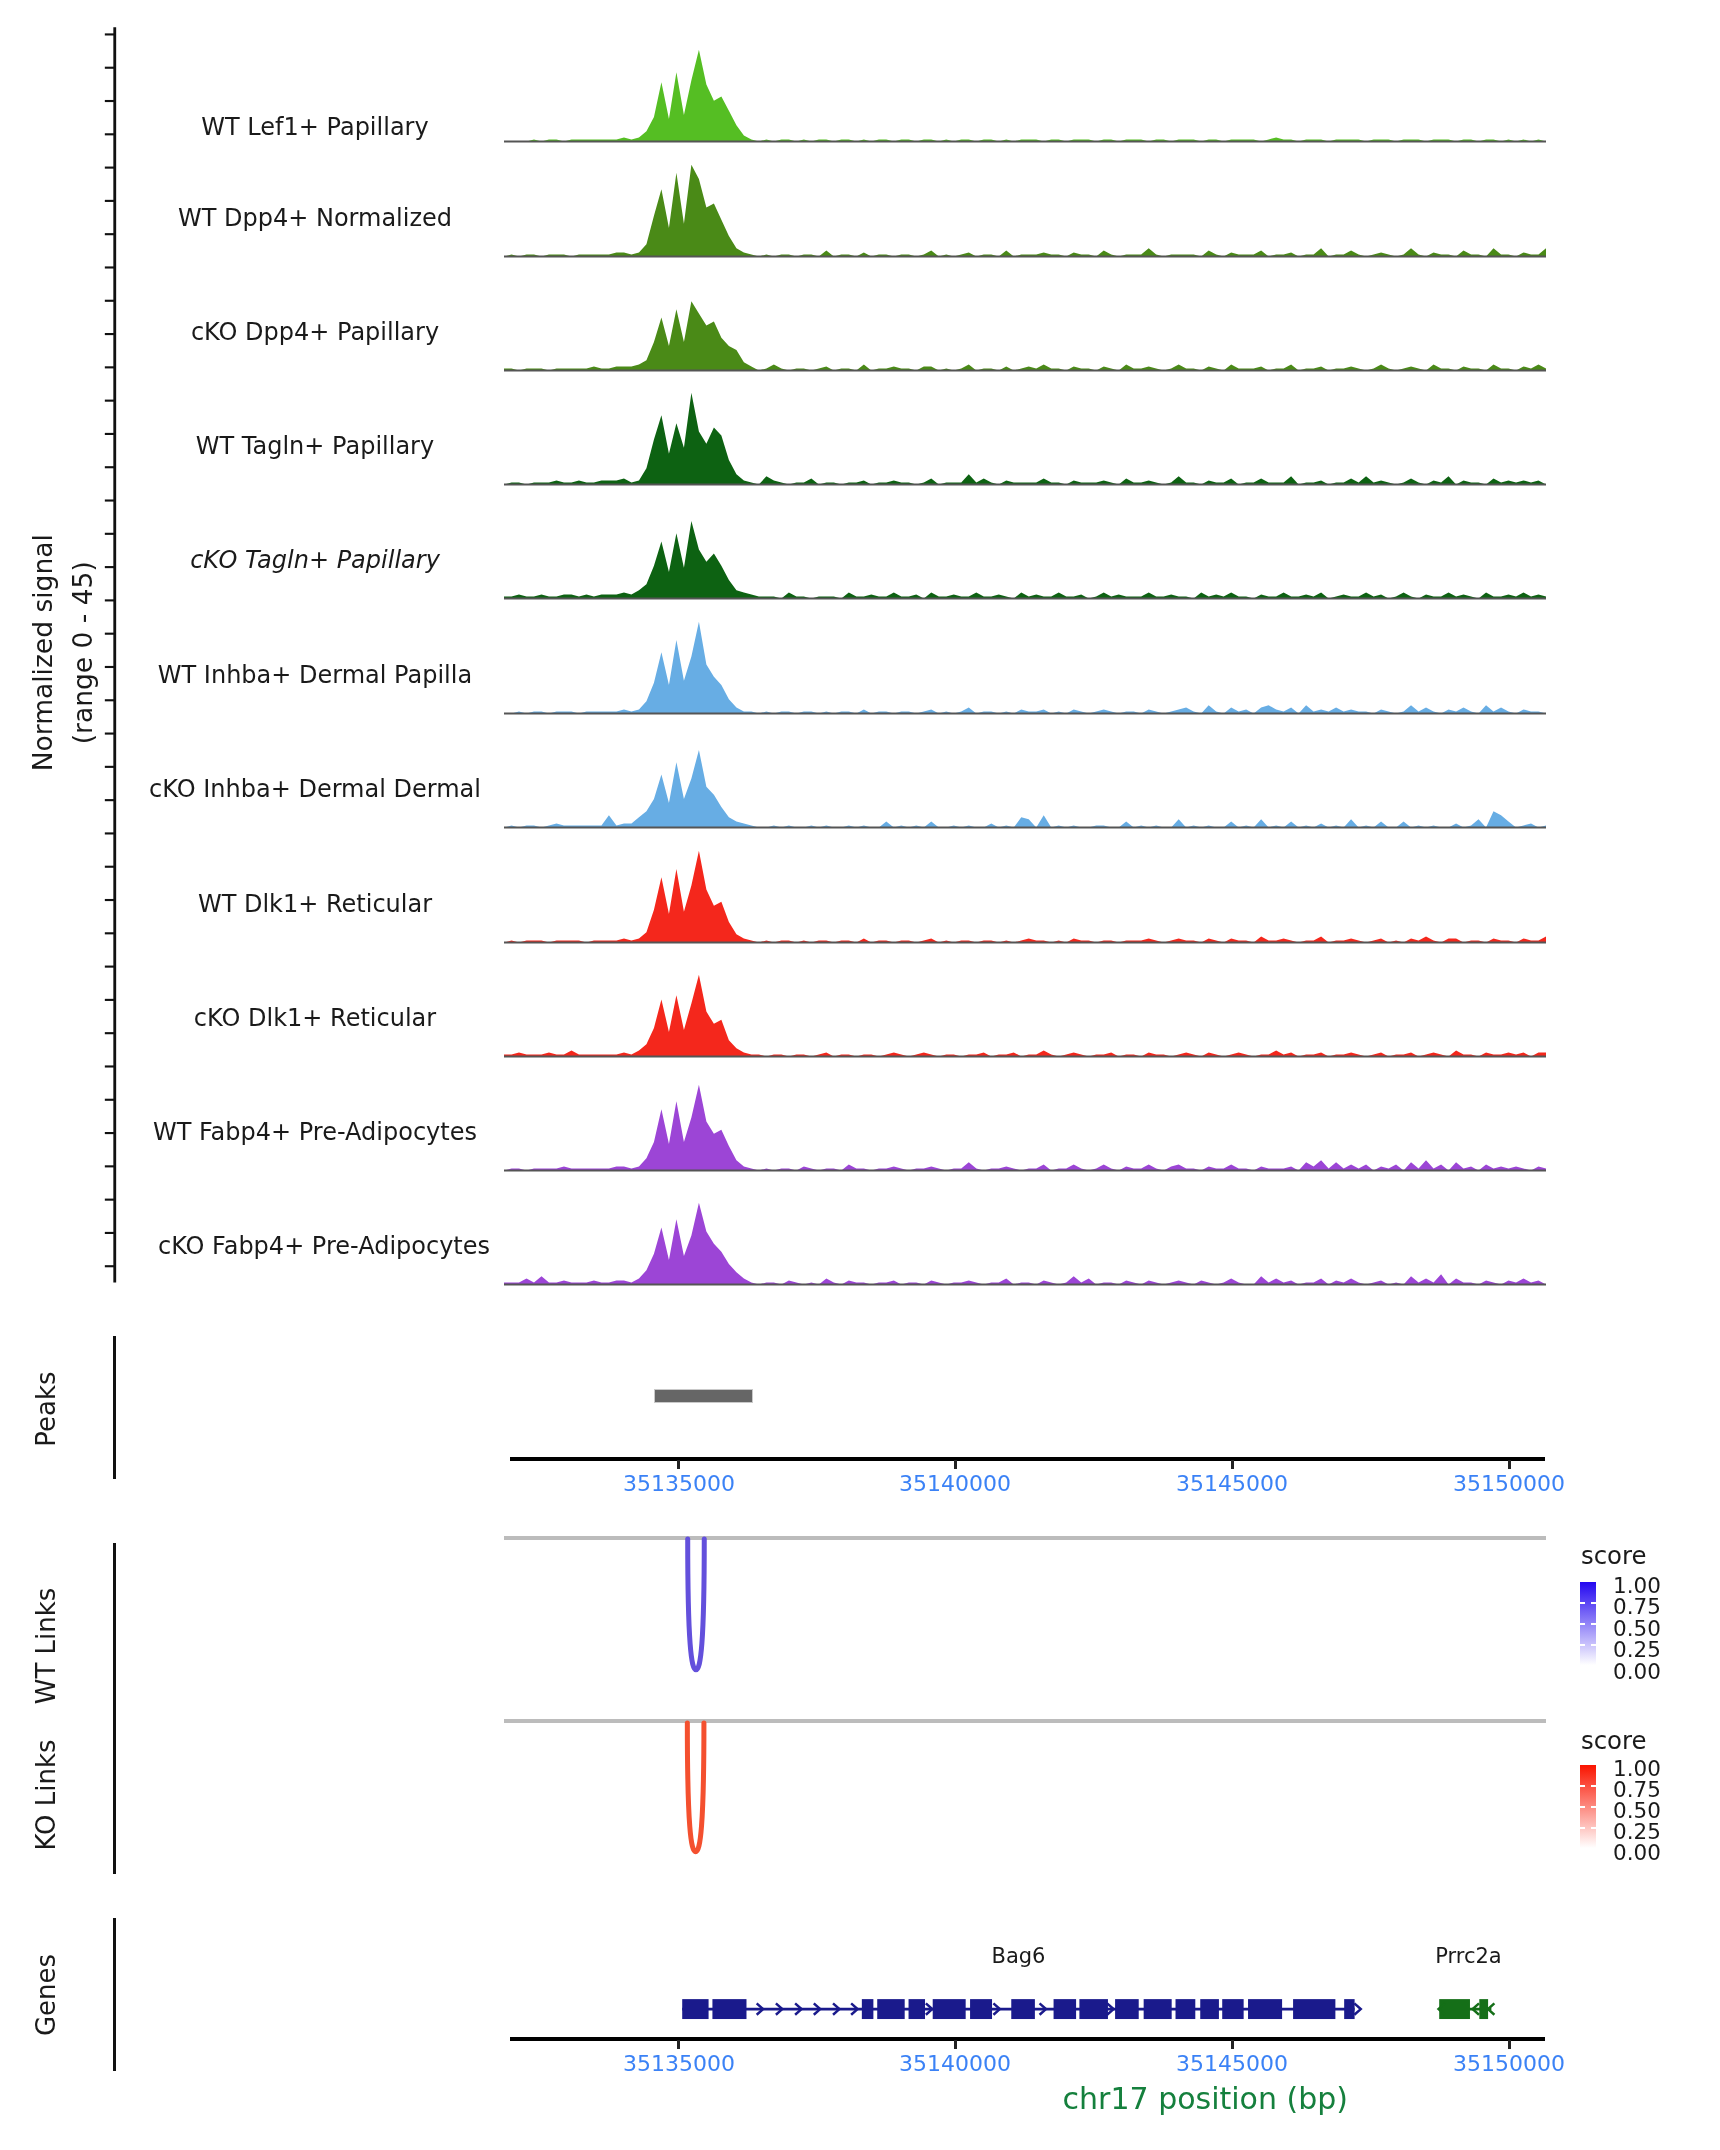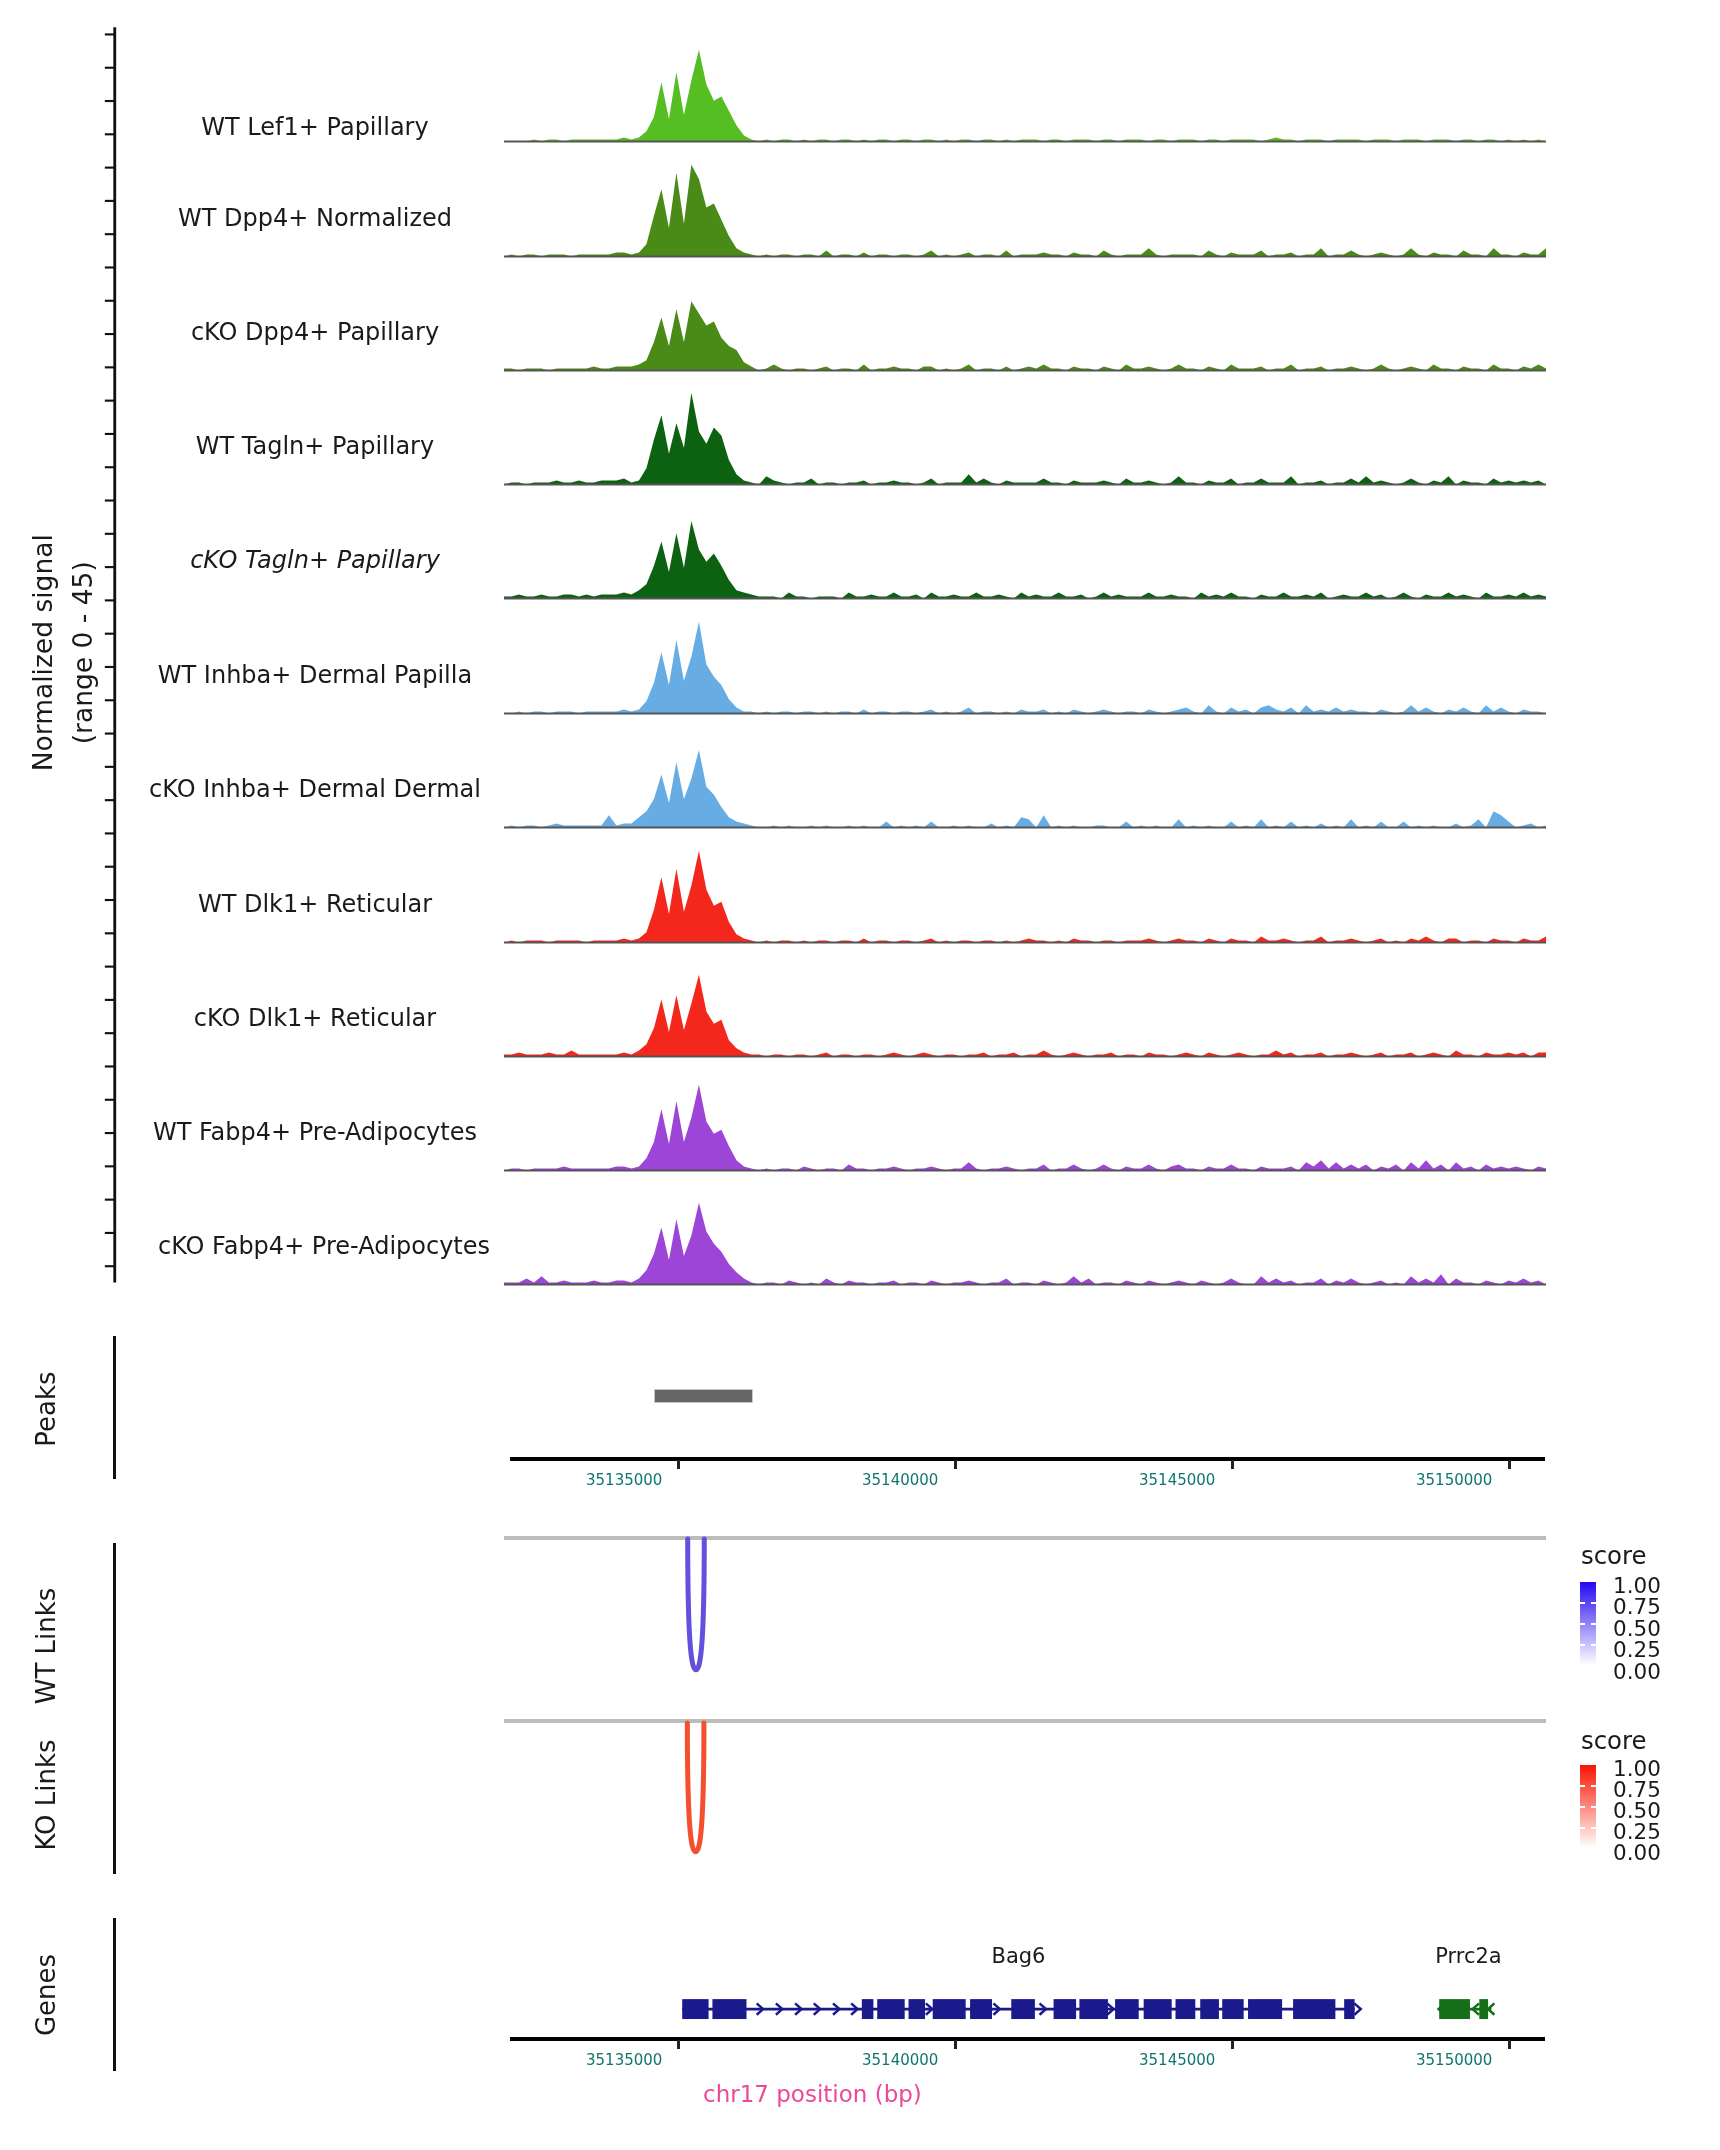--- a/index.html
+++ b/index.html
@@ -7,28 +7,28 @@
     position:relative;width:1721px;height:2151px;background:#ffffff;overflow:hidden;
     font-family:"DejaVu Sans","Liberation Sans",sans-serif;color:#1a1a1a;
   }
   .track-label{position:absolute;width:444px;text-align:center;font-size:24px;color:#1a1a1a;white-space:nowrap;}
   .rot-label{position:absolute;text-align:center;font-size:26px;color:#1a1a1a;transform:rotate(-90deg);white-space:nowrap;}
   .yaxis-label{position:absolute;text-align:center;font-size:26.5px;line-height:1.5;color:#1a1a1a;transform:rotate(-90deg);}
   .bracket{position:absolute;width:2.9px;background:#111;}
   .gray-line{position:absolute;height:3.6px;background:#bcbcbc;}
   .axis-line{position:absolute;height:3.6px;background:#000;}
   .axis-tick{position:absolute;width:2.9px;height:8.6px;background:#222;}
-  .tick-label{position:absolute;width:186px;font-size:15px;color:#0f766e;white-space:nowrap;}
+  .tick-label{position:absolute;width:186px;text-align:center;font-size:22px;color:#3b82f6;white-space:nowrap;}
   .legend-title{position:absolute;font-size:24.4px;color:#1a1a1a;}
   .legend-bar{position:absolute;width:16px;}
   .legend-tick{position:absolute;width:5px;height:2.2px;background:#ffffff;}
   .legend-lab{position:absolute;font-size:21.5px;color:#1a1a1a;}
   .gene-label{position:absolute;width:215px;text-align:center;font-size:21px;color:#1a1a1a;}
   .peak-bar{position:absolute;background:#666666;border:1.4px solid #c9c9c9;}
-  .xlabel{position:absolute;width:645px;text-align:left;font-size:23px;color:#ec4899;}
+  .xlabel{position:absolute;width:645px;text-align:right;font-size:30px;color:#15803d;}
 </style>
 </head>
 <body>
 
 <div id="figure">
 
   <div class="yaxis-label" style="width:860px;left:-367px;top:613px;">
     <span>Normalized signal</span><br>
     <span>(range 0 - 45)</span>
   </div>

